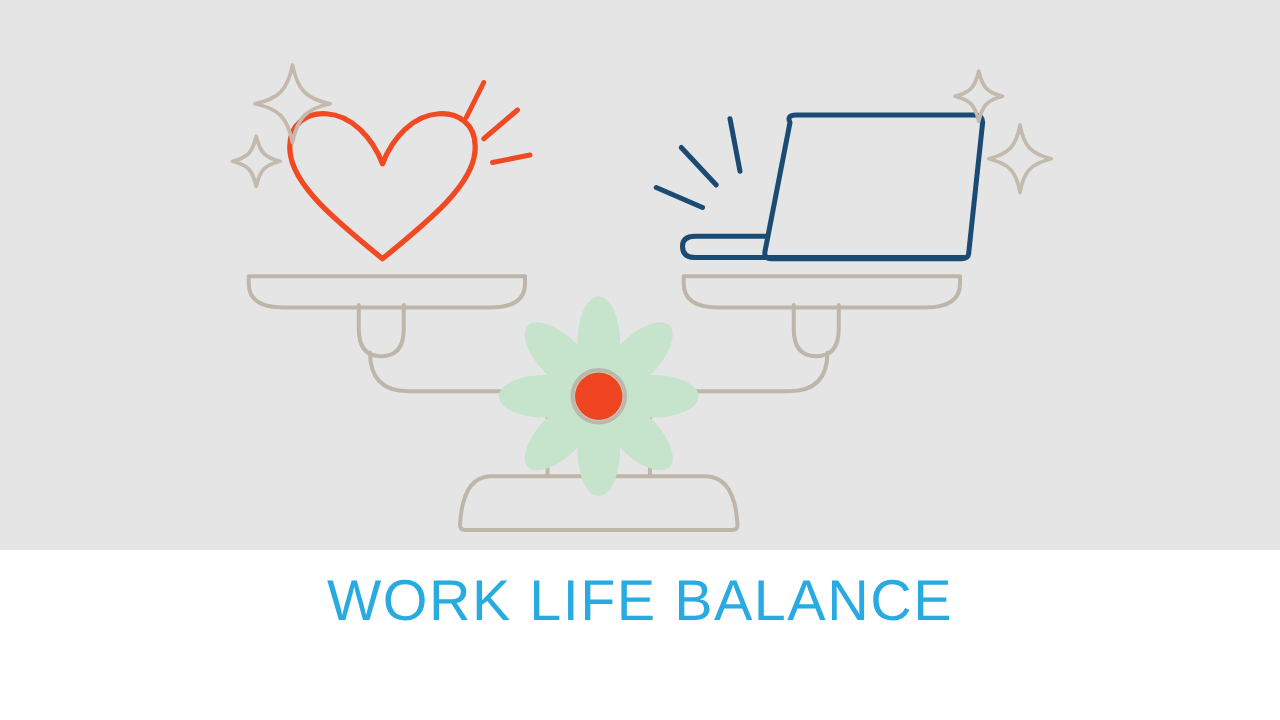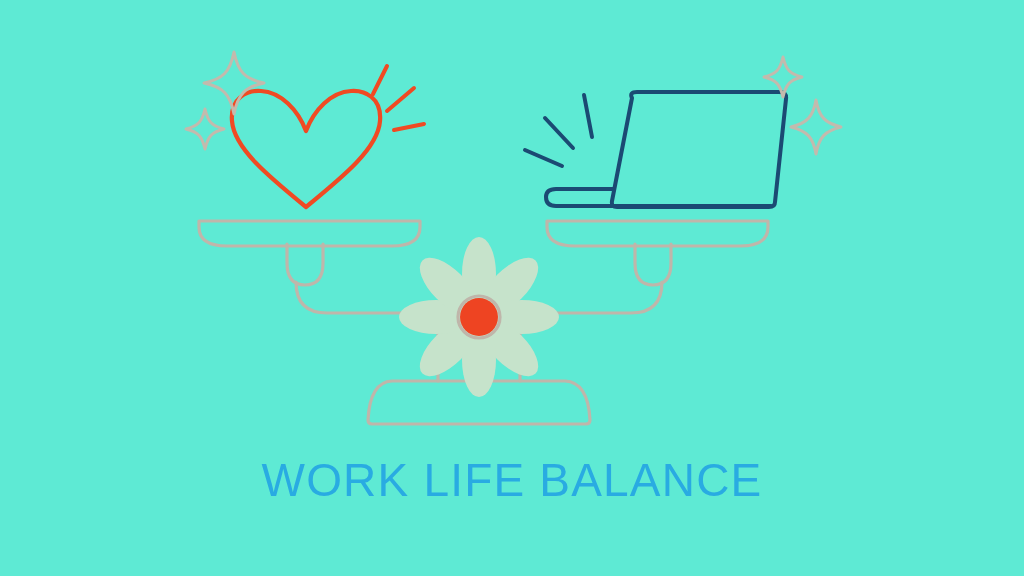--- a/index.html
+++ b/index.html
@@ -9,22 +9,22 @@
   }
   body {
     width: 1024px;
     height: 576px;
     overflow: hidden;
     font-family: "Liberation Sans", sans-serif;
   }
   #illustration-root {
     position: relative;
     width: 1024px;
-    height: 576px;
-    background: #5eead4;
+    height: 440px;
+    background: #e5e5e5;
   }
   #scene-svg {
     display: block;
     width: 1024px;
     height: 576px;
   }
   .caption-text {
     font-family: "Liberation Sans", sans-serif;
     font-size: 46px;
     letter-spacing: 1.2px;

